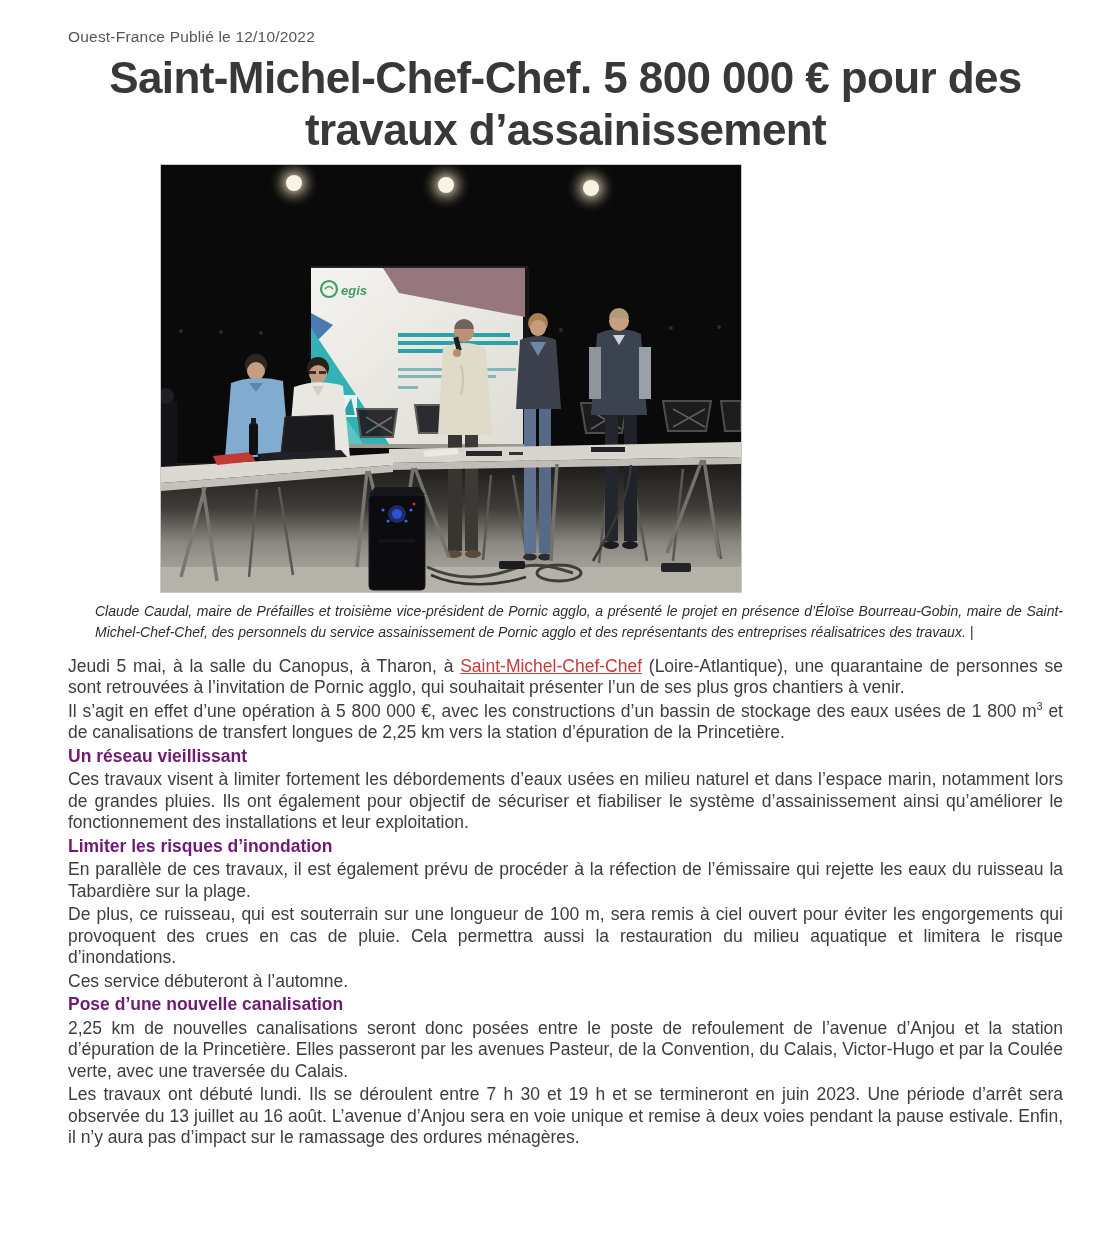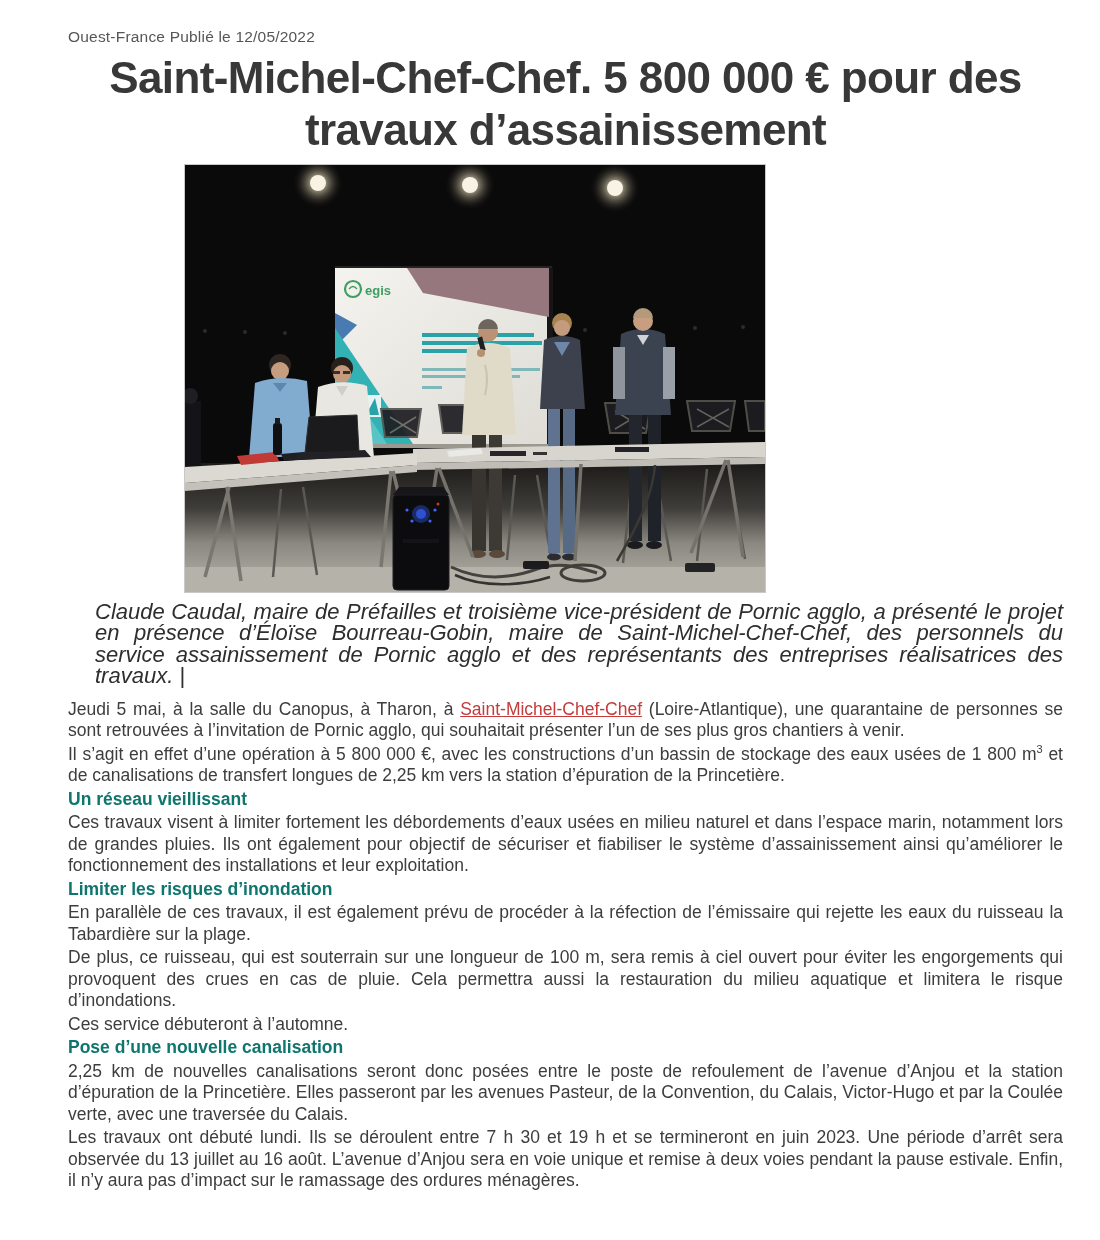--- a/index.html
+++ b/index.html
@@ -7,40 +7,40 @@
   .page { width:1100px; min-height:1240px; box-sizing:border-box; padding:28px 37px 14px 68px; background:#fff; }
 
   .masthead { font-size:15.5px; color:#565656; margin:0 0 6px 0; letter-spacing:.2px; }
 
   .headline { font-size:44px; line-height:1.18; font-weight:bold; text-align:center;
               color:#383838; margin:2px 0 8px 0; letter-spacing:-0.6px; }
 
   .standfirst { font-size:17.5px; line-height:23px; text-align:center; color:#4c4c4c; margin:0 0 4px 0; }
 
   figure.photo-fig { margin:0; padding:0; }
-  .photo-wrap { width:580px; margin-left:116px; }
+  .photo-wrap { width:580px; margin-left:92px;font-style:italic; }
   svg.photo { display:block; width:580px; height:427px; border:1px solid #c9c9c9; }
 
-  .caption { font-style:italic; font-size:22px; line-height:21.5px; text-align:justify;
+  .caption { font-style:italic; font-size:14px; line-height:21.5px; text-align:justify;
              color:#2e2e2e; margin:8px 0 12px 27px; }
 
   .article-body { font-size:17.5px; line-height:21.5px; text-align:justify; color:#3d3d3d; }
   .article-body p { margin:0 0 2px 0; }
-  .article-body h2 { font-size:17.5px; line-height:21.5px; font-weight:bold; color:#0f766e; margin:0 0 2px 0; }
+  .article-body h2 { font-size:17.5px; line-height:21.5px; font-weight:bold; color:#701a75; margin:0 0 2px 0; }
   a.body-link { color:#c43b3b; text-decoration:underline; }
   .article-body sup { font-size:11px; line-height:0; }
 </style>
 </head>
 <body>
 
 <div class="page">
 
   <div class="masthead">
     <span>Ouest-France</span>
-    <span>Publié le 12/05/2022</span>
+    <span>Publié le 12/10/2022</span>
   </div>
 
   <h1 class="headline">Saint-Michel-Chef-Chef. 5 800 000 € pour des travaux d’assainissement</h1>
 
 
   <figure class="photo-fig">
     <div class="photo-wrap">
       <svg class="photo" viewBox="0 0 580 427" xmlns="http://www.w3.org/2000/svg" aria-hidden="true">
         <defs>
           <radialGradient id="glow" cx="50%" cy="50%" r="50%">

